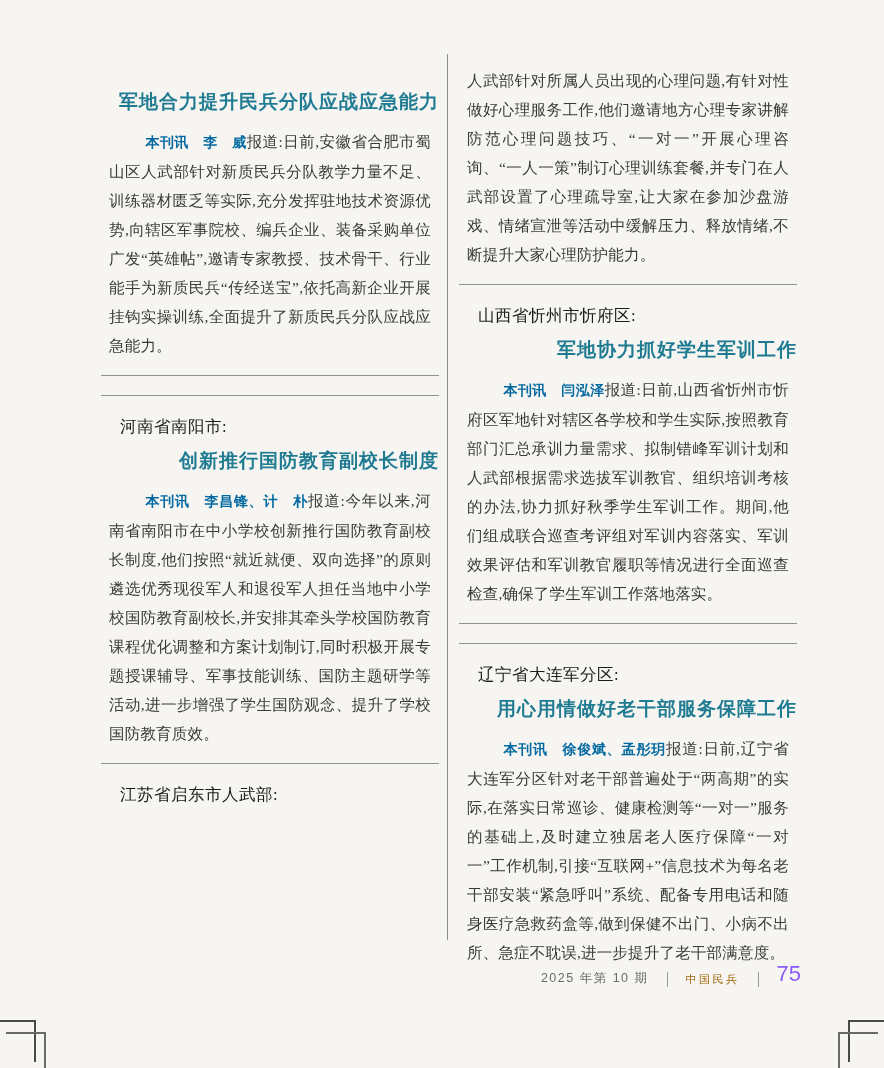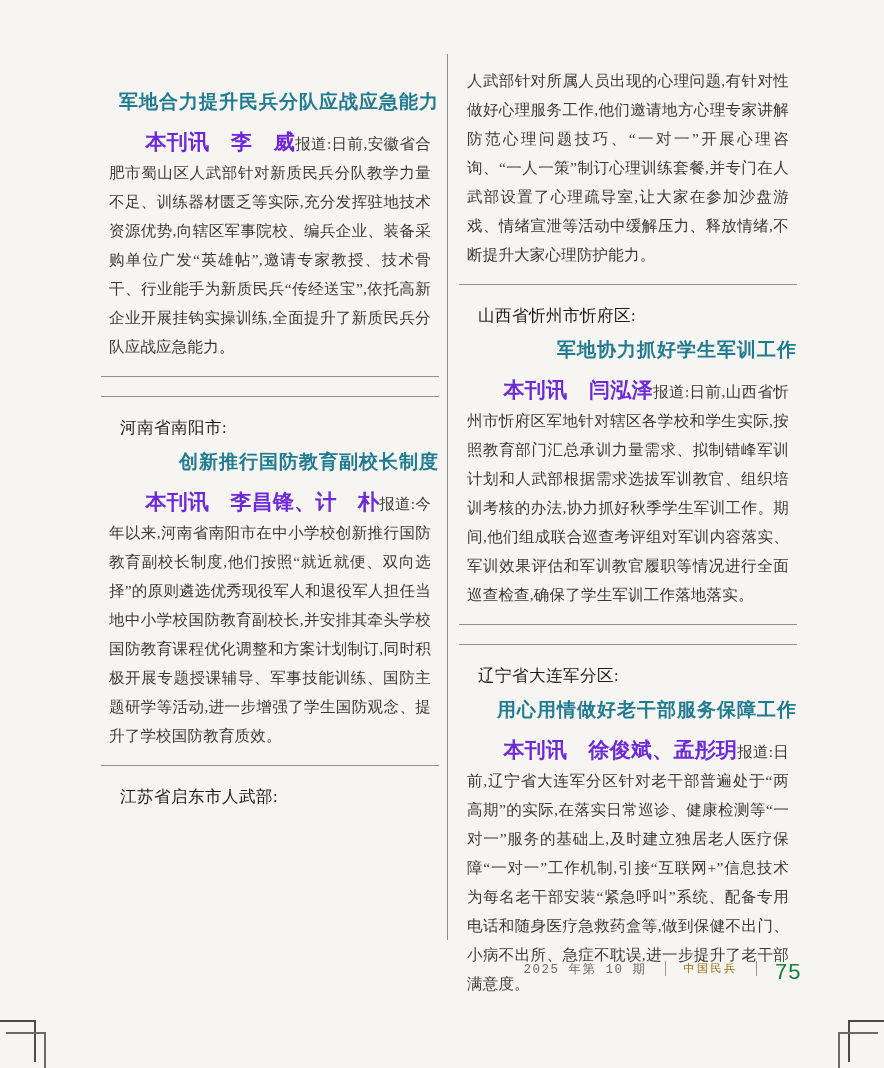--- a/index.html
+++ b/index.html
@@ -29,37 +29,37 @@
     text-align: right; letter-spacing: 1px;
     margin: 9px 0 12px 0;
   }
   .body {
     font-size: 15.5px; line-height: 29px; color: #3a3a3a;
     text-align: justify; margin: 8px;
     text-indent: 2.35em; letter-spacing: 0.2px;
   }
   .body .byline {
     font-family: "Liberation Sans", "DejaVu Sans", sans-serif;
-    font-weight: 700; color: #6d28d9; font-size: 21px;
+    font-weight: 700; color: #0369a1; font-size: 14px;
   }
   .no-indent { text-indent: 0; }
   .divider {
     border: none; border-top: 1px solid #909090;
     margin: 15px 0 19px 0; height: 0;
   }
 
   .footer {
     position: absolute; top: 961px; right: 83px;
-    display: flex; align-items: flex-start; gap: 18px;
-    font-family: Liberation Mono, monospace;
+    display: flex; align-items: flex-end; gap: 18px;
+    font-family: Liberation Sans, sans-serif;
   }
   .footer .issue { font-size: 12.5px; color: #6a6a6a; letter-spacing: 1.5px; }
   .footer .mag { font-size: 11px; color: #a16207; letter-spacing: 2.5px; }
   .footer .bar { width: 1px; height: 15px; background: #9a9a9a; }
-  .footer .pagenum { font-size: 22px; color: #15803d; }
+  .footer .pagenum { font-size: 22px; color: #8b5cf6; }
 
   .corner { position: absolute; }
   .corner.bl-outer { left: -12px; top: 1020px; width: 46px; height: 40px;
     border-top: 2px solid #4a4a4a; border-right: 2px solid #4a4a4a; }
   .corner.bl-inner { left: 6px; top: 1032px; width: 38px; height: 36px;
     border-top: 2px solid #6a6a6a; border-right: 2px solid #6a6a6a; }
   .corner.br-outer { right: -12px; top: 1020px; width: 46px; height: 40px;
     border-top: 2px solid #4a4a4a; border-left: 2px solid #4a4a4a; }
   .corner.br-inner { right: 6px; top: 1032px; width: 38px; height: 36px;
     border-top: 2px solid #6a6a6a; border-left: 2px solid #6a6a6a; }

